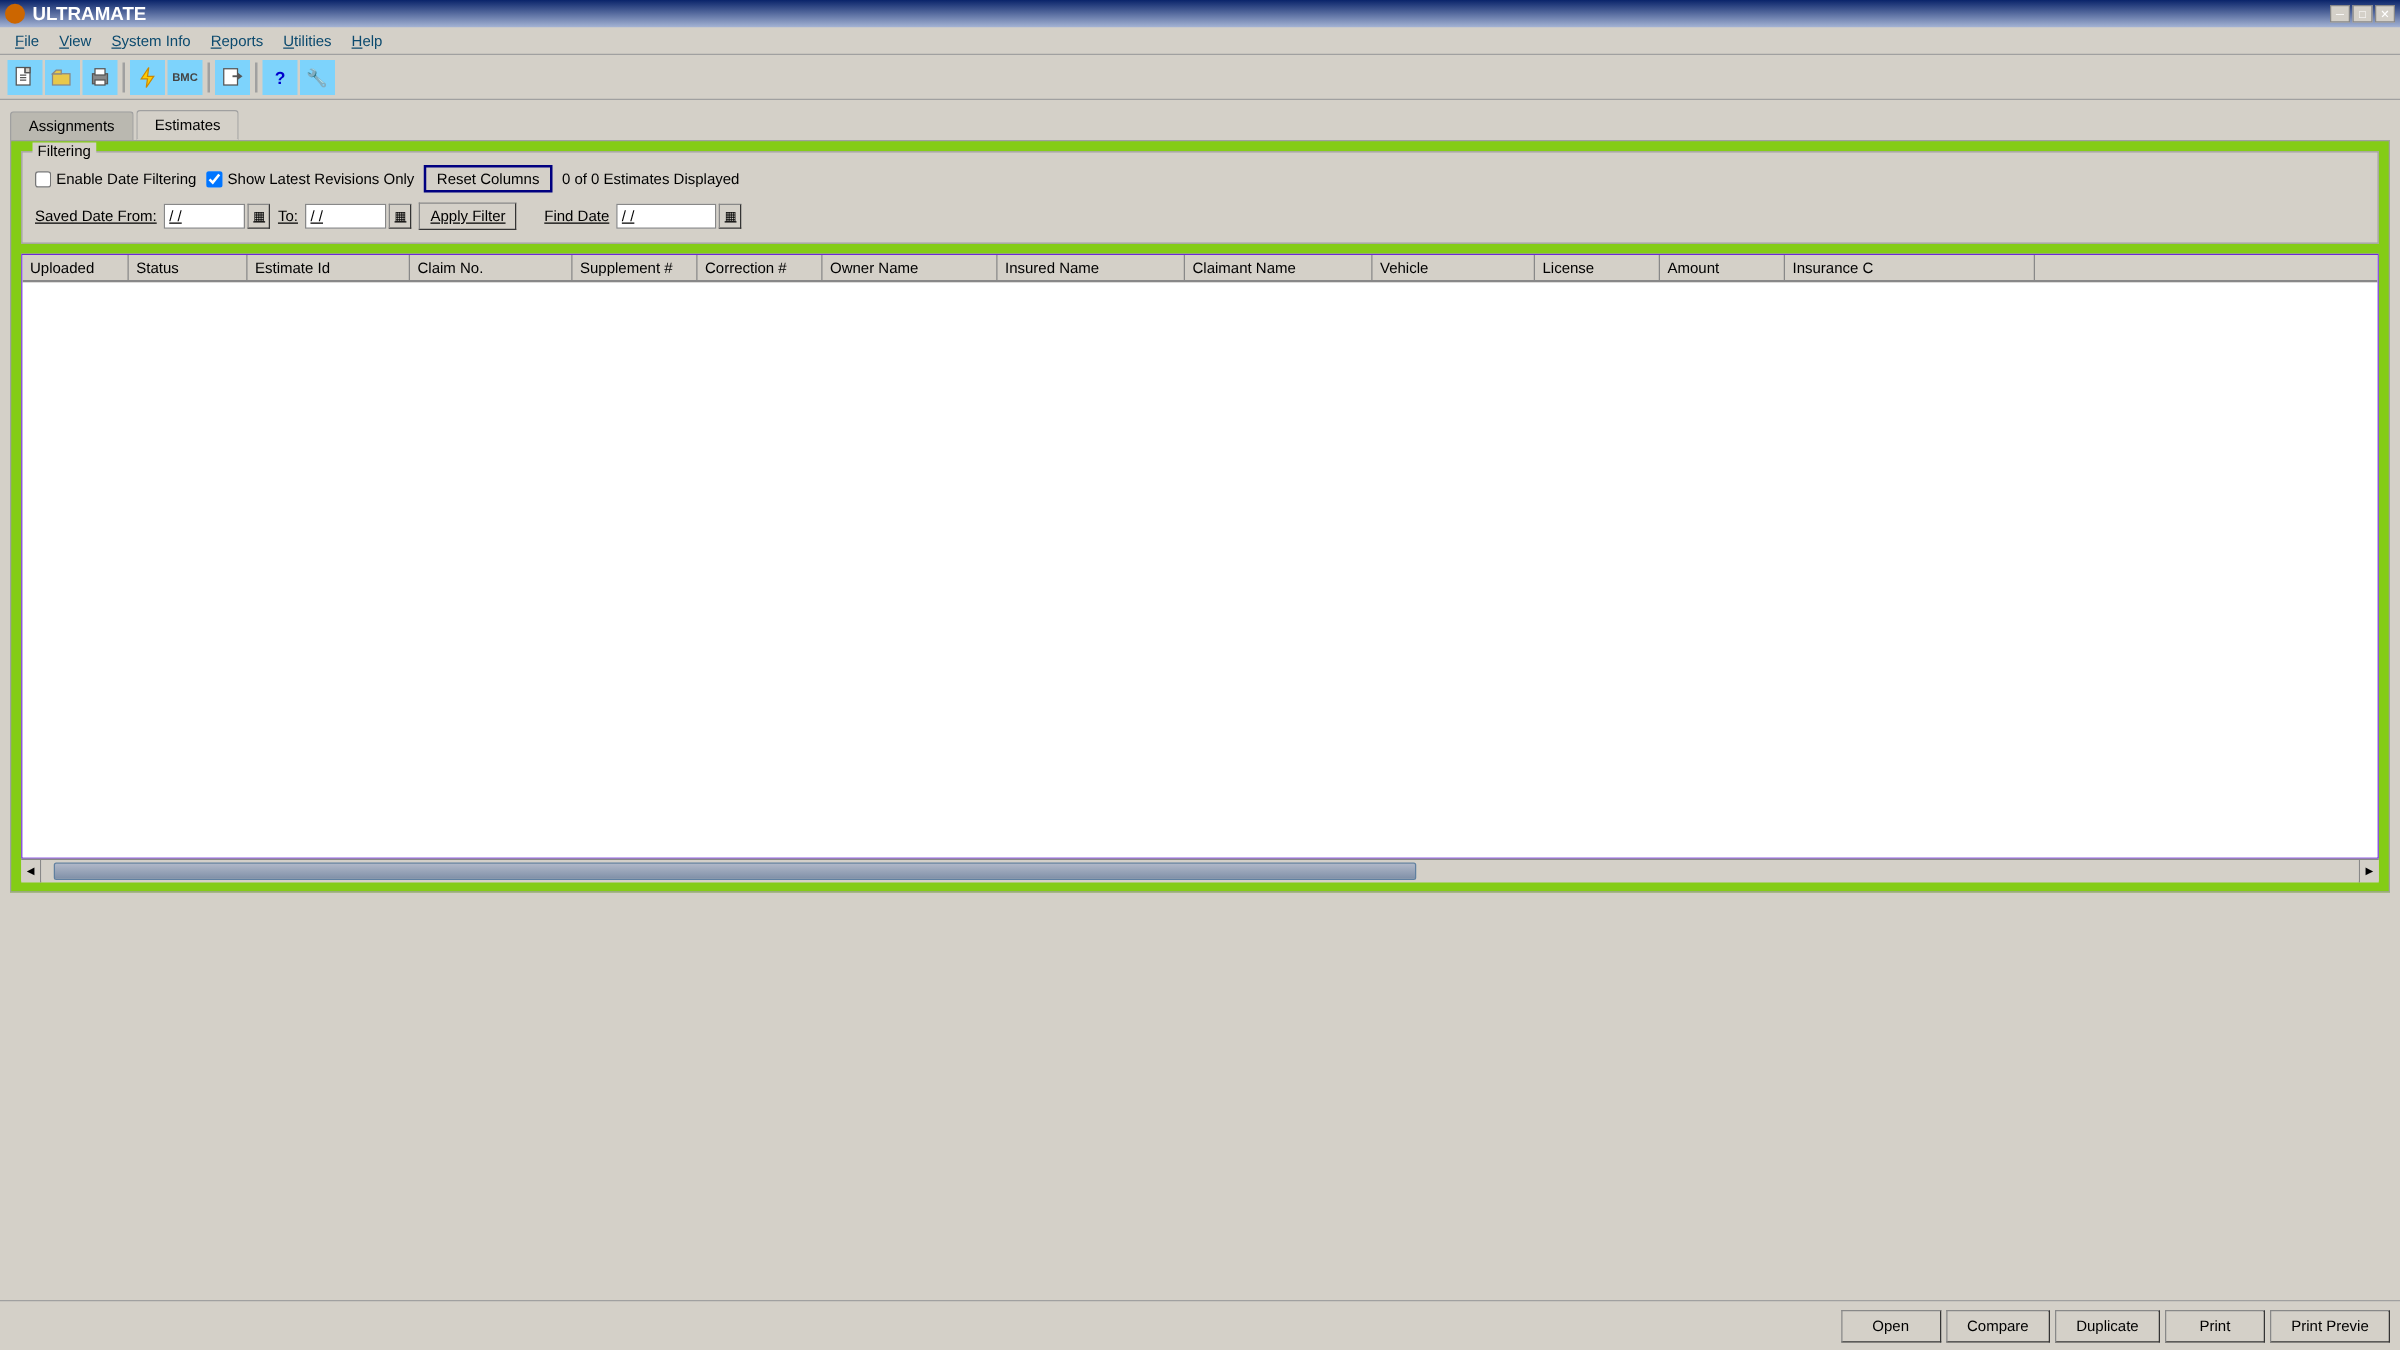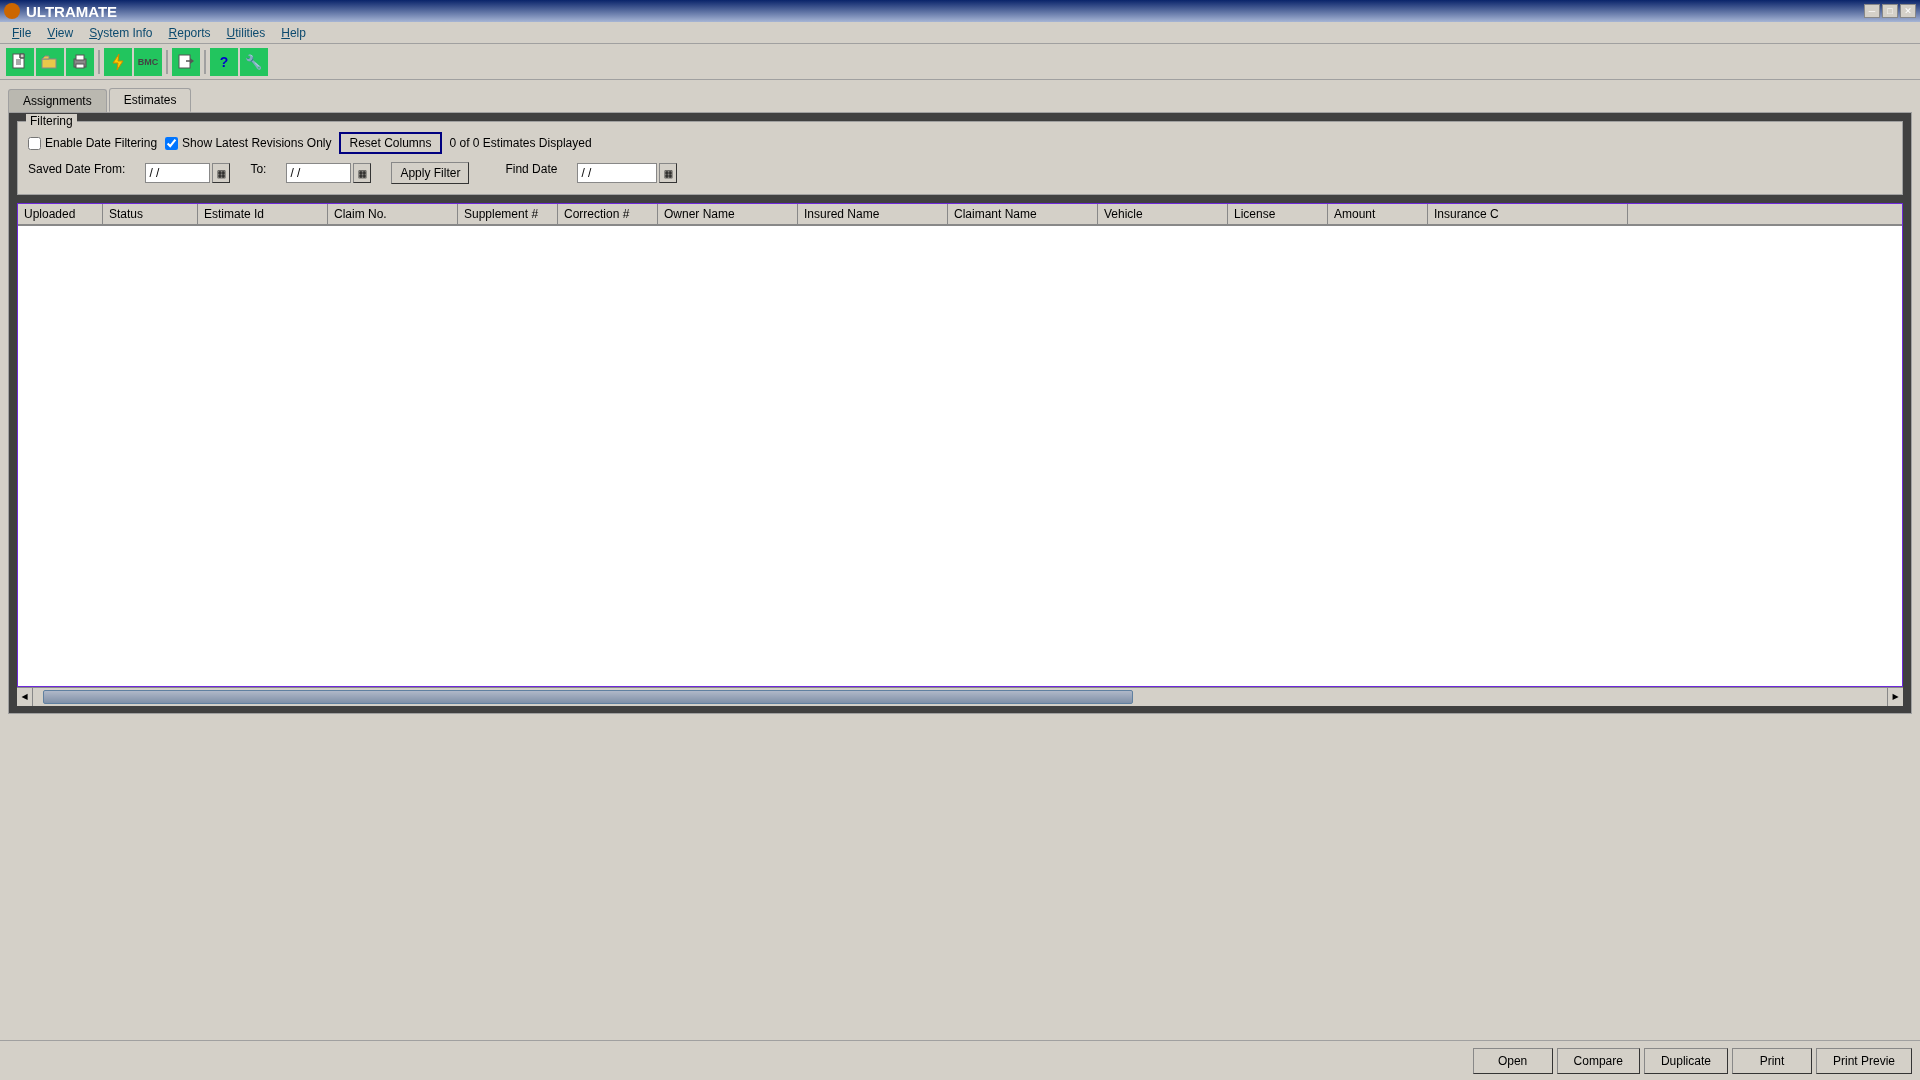--- a/index.html
+++ b/index.html
@@ -79,21 +79,21 @@
       height: 36px;
       display: flex;
       align-items: center;
       padding: 2px 6px;
       gap: 2px;
       border-bottom: 1px solid #a0a0a0;
     }
     .toolbar-btn {
       width: 28px;
       height: 28px;
-      background: #22c55e;
+      background: #7dd3fc;
       border: 1px solid transparent;
       display: flex;
       align-items: center;
       justify-content: center;
       cursor: pointer;
       font-size: 16px;
     }
     .toolbar-separator {
       width: 2px;
       height: 24px;
@@ -126,21 +126,21 @@
     }
     .tab.active {
       background: #d4d0c8;
       border-bottom: 1px solid #d4d0c8;
       z-index: 1;
       font-weight: normal;
     }
 
     
     .tab-content {
-      background: #404040;
+      background: #84cc16;
       border: 1px solid #a0a0a0;
       padding: 8px;
     }
 
     
     .filtering-group {
       border: 1px solid #a0a0a0;
       padding: 6px 10px 10px 10px;
       margin-bottom: 8px;
       background: #d4d0c8;
@@ -156,22 +156,24 @@
     }
 
     .filter-row1 {
       display: flex;
       align-items: center;
       gap: 8px;
       margin-top: 4px;
     }
     .filter-row2 {
       display: flex;
-      gap: 20px;
+      align-items: center;
+      gap: 6px;
       margin-top: 8px;
+      text-decoration: underline;
     }
 
     .checkbox-label {
       display: flex;
       align-items: center;
       gap: 4px;
       font-size: 12px;
     }
     .checkbox-label input[type="checkbox"] {
       margin: 0;

